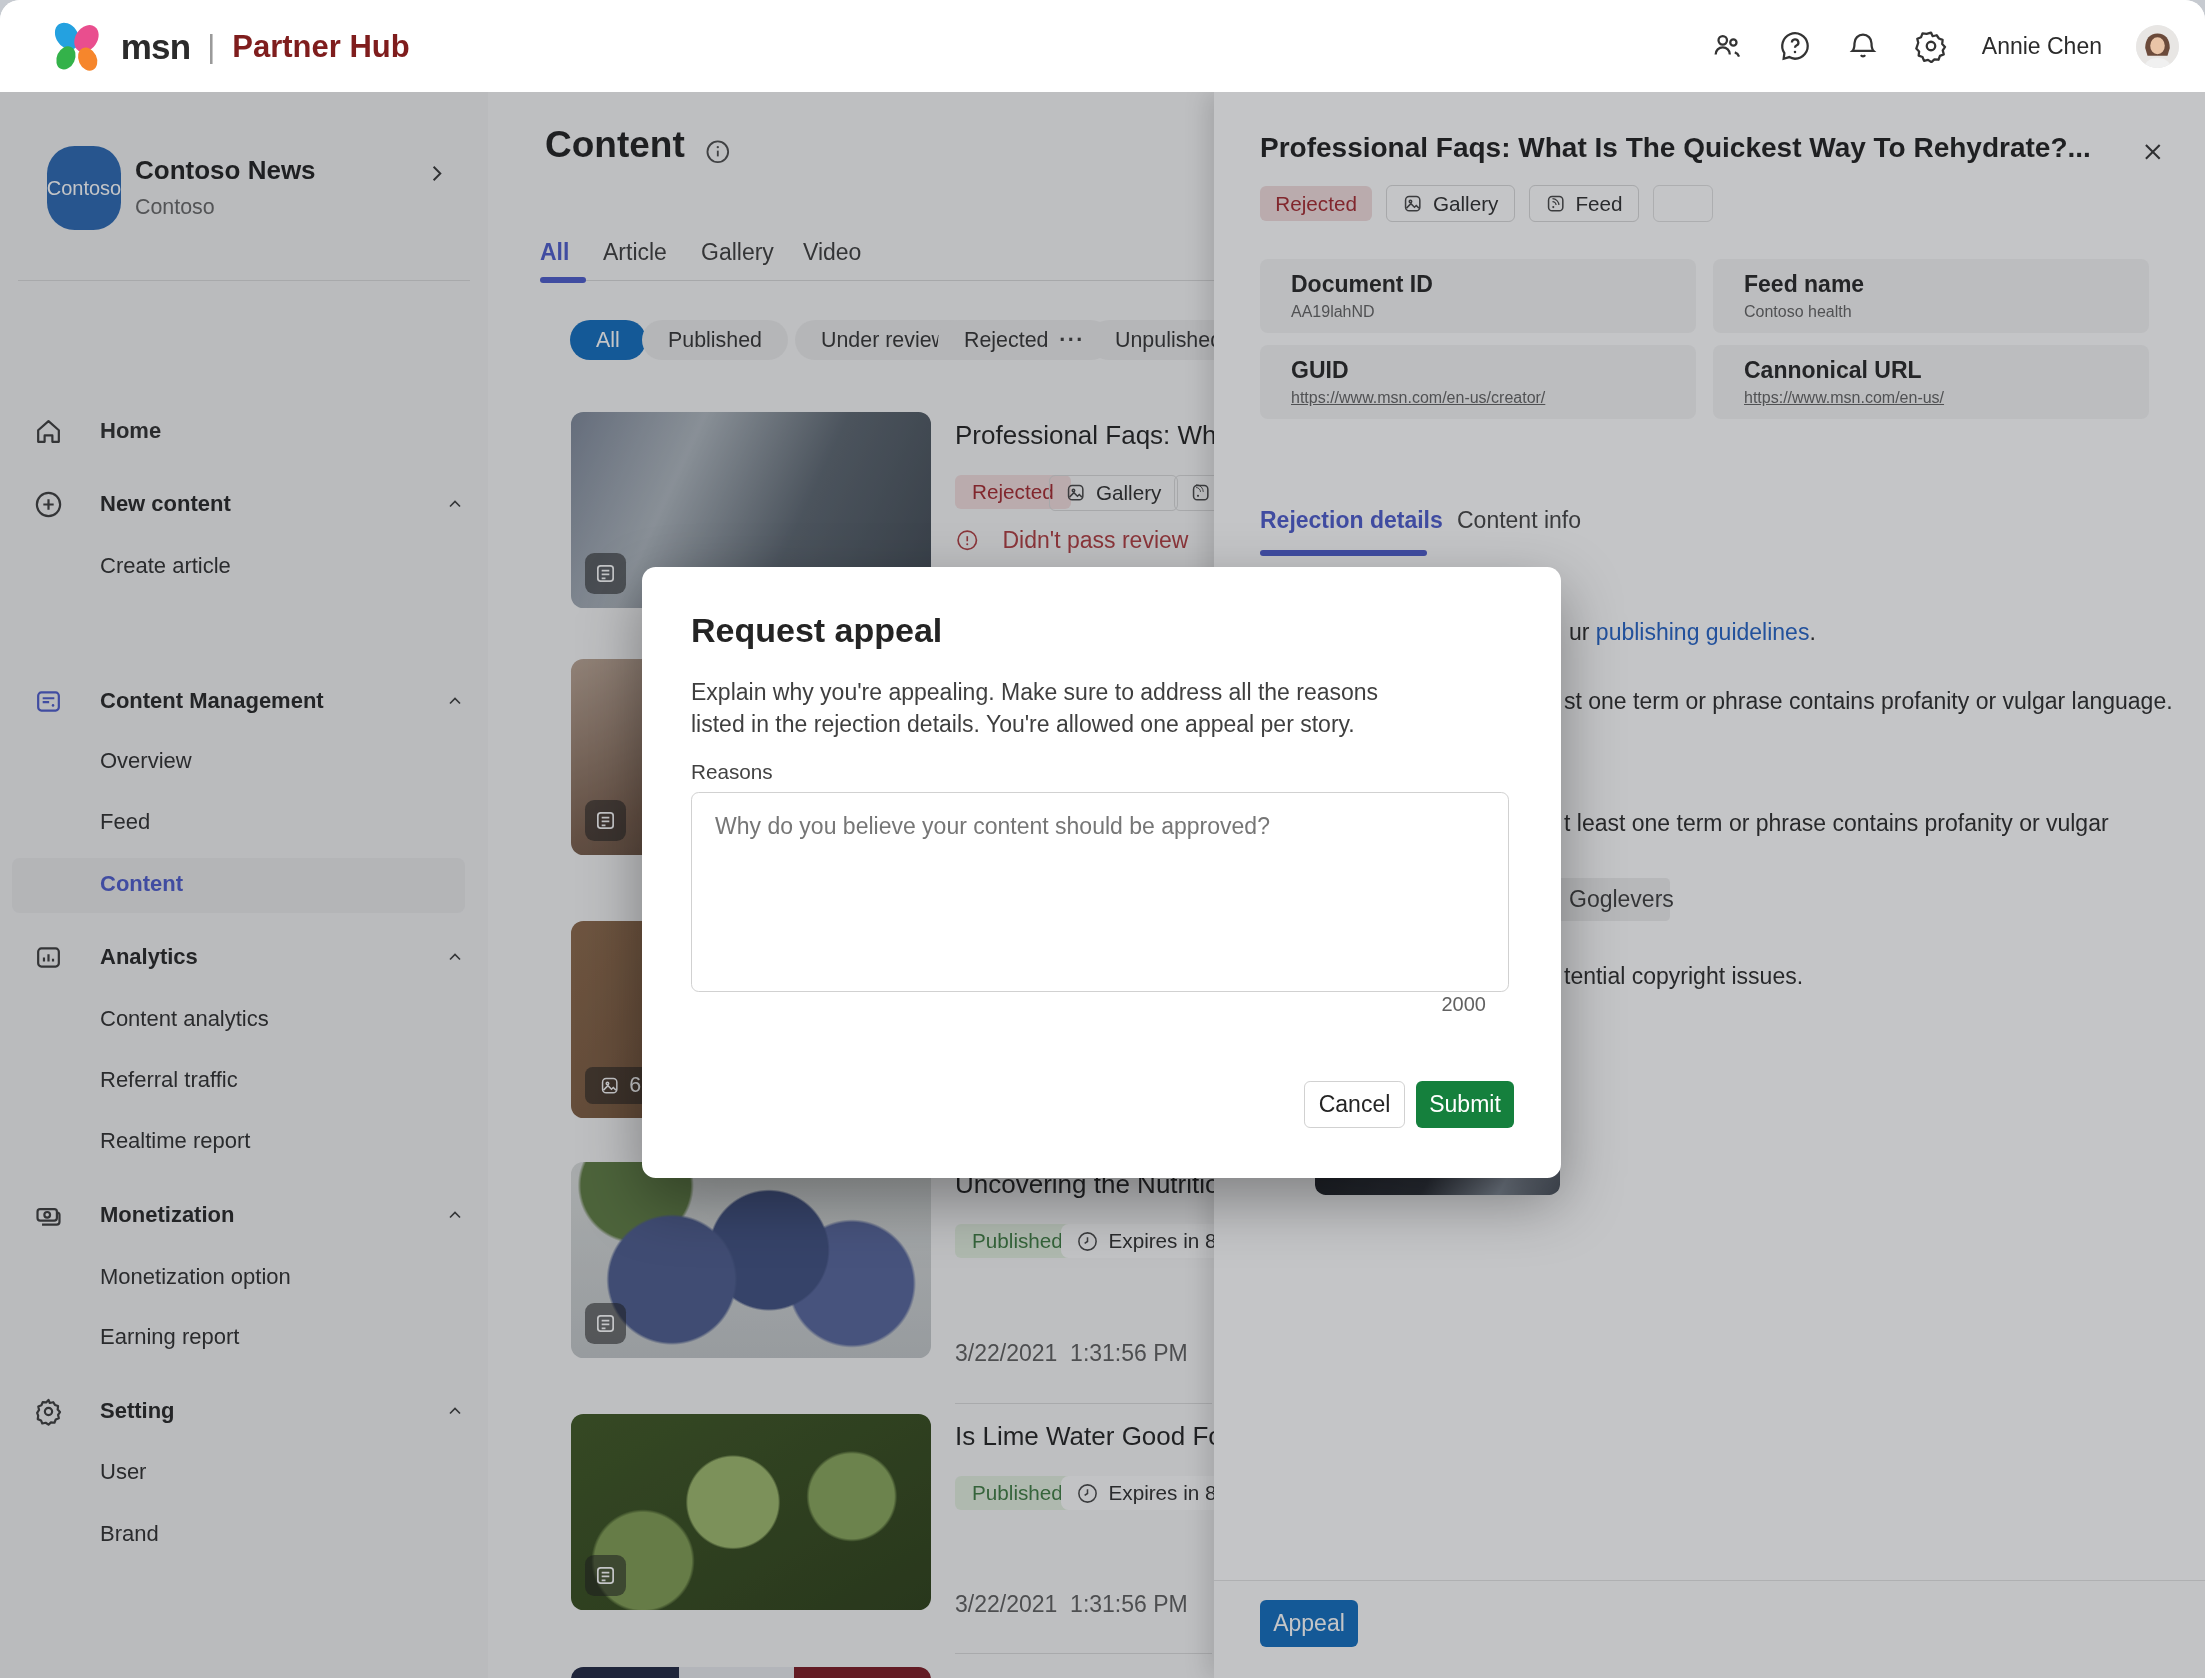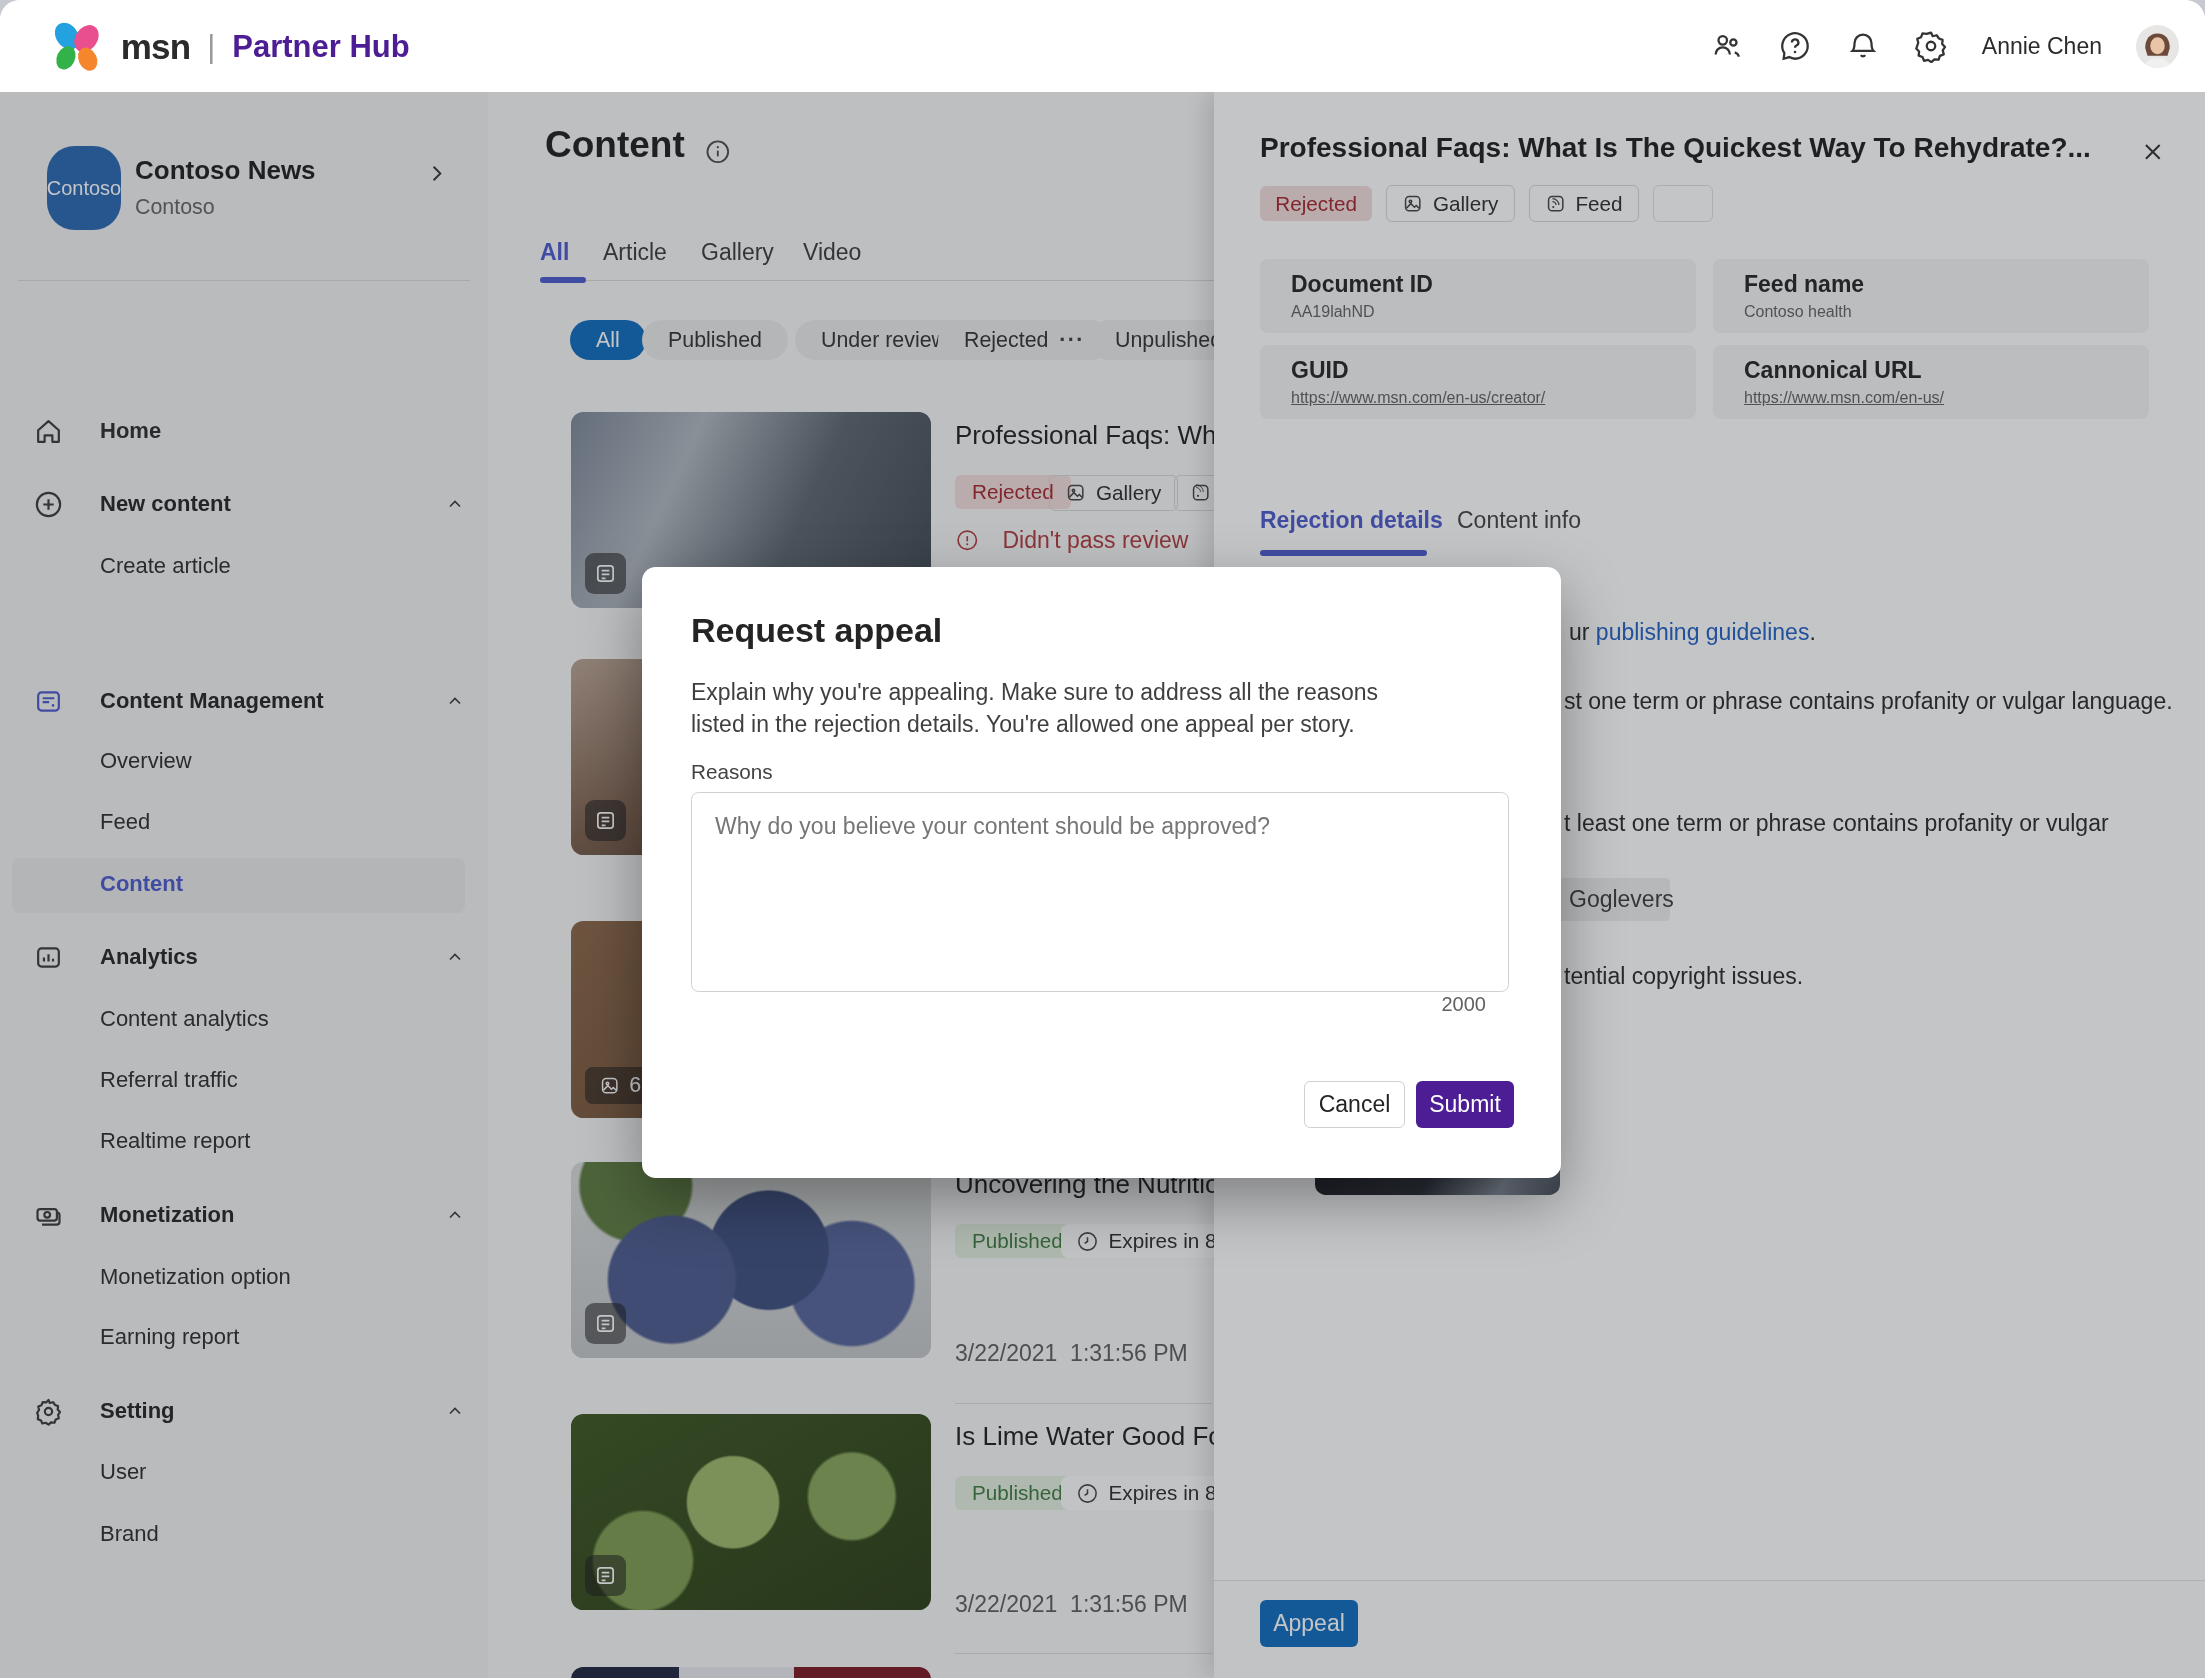--- a/index.html
+++ b/index.html
@@ -3,21 +3,21 @@
 <meta charset="utf-8">
 <style>
   html,body{margin:0;padding:0;background:#c6cad0;font-family:"Liberation Sans",sans-serif;}
   .app{position:relative;width:2205px;height:1678px;background:#f7f7f7;border-radius:20px 20px 0 0;overflow:hidden;}
 
   
   .hdr{position:absolute;left:0;top:0;width:2205px;height:92px;background:#ffffff;z-index:50;}
   .brandwrap{position:absolute;left:49px;top:18.4px;display:flex;align-items:center;gap:13.8px;}
   .brand-msn{font-size:35px;font-weight:700;color:#2b2b2b;letter-spacing:-0.8px;}
   .brand-div{font-size:31px;color:#9a9a9a;font-weight:300;margin:0 3.1px;}
-  .brand-prod{font-size:31px;font-weight:600;color:#4c1d95;}
+  .brand-prod{font-size:31px;font-weight:600;color:#7f1d1d;}
   .hdr-right{position:absolute;right:26px;top:0;height:92px;display:flex;align-items:center;gap:34px;}
   .hicon{width:34px;height:34px;display:flex;align-items:center;justify-content:center;color:#333;}
   .uname{font-size:23px;color:#2b2b2b;}
   .avatar{width:43px;height:43px;border-radius:50%;overflow:hidden;background:#e9e9e9;}
 
   
   .sb{position:absolute;left:0;top:92px;width:488px;bottom:0;background:#f1f1f2;z-index:1;}
   .org{position:absolute;left:0;top:0;width:488px;height:188px;}
   .orglogo{position:absolute;left:47px;top:54px;width:74px;height:84px;border-radius:27.6px;background:#2866b1;color:#fff;font-size:20px;display:flex;align-items:center;justify-content:center;}
   .orgname{position:absolute;left:135px;top:63px;font-size:26px;font-weight:600;color:#1d1d1d;}
@@ -96,21 +96,21 @@
   .scrim{position:absolute;left:0;top:92px;right:0;bottom:0;background:rgba(36,39,47,.27);z-index:40;}
   .modal{position:absolute;left:642px;top:567px;width:919px;height:611px;background:#fff;border-radius:13.8px;z-index:60;box-shadow:0 23px 61px rgba(0,0,0,.35);}
   .mtitle{position:absolute;left:49px;top:44px;font-size:34px;font-weight:600;color:#242424;}
   .mbody{position:absolute;left:49px;top:109px;width:740px;font-size:23px;line-height:32px;color:#3f3f3f;}
   .mlbl{position:absolute;left:49px;top:193px;font-size:20.7px;color:#424242;}
   .mta{position:absolute;left:49px;top:225px;width:818px;height:200px;box-sizing:border-box;border:1.5px solid #d1d1d1;border-radius:7.7px;padding:20px 23px;font-family:"Liberation Sans",sans-serif;font-size:23px;color:#333;resize:none;outline:none;background:#fff;}
   .mta::placeholder{color:#767676;}
   .mcount{position:absolute;left:49px;top:426px;width:795px;text-align:right;font-size:20px;color:#616161;pointer-events:none;}
   .btn{position:absolute;top:514px;height:47px;border-radius:6.1px;font-size:23px;display:flex;align-items:center;justify-content:center;font-family:"Liberation Sans",sans-serif;}
   .btn-cancel{left:662px;width:101px;background:#fff;border:1.5px solid #d1d1d1;color:#242424;padding-left:6px;}
-  .btn-submit{left:774px;width:98px;background:#4c1d95;border:none;color:#fff;}
+  .btn-submit{left:774px;width:98px;background:#15803d;border:none;color:#fff;}
 
   svg{display:block;}
 </style>
 </head>
 <body>
 
 <div class="app">
 
   <div class="hdr">
     <div class="brandwrap">

